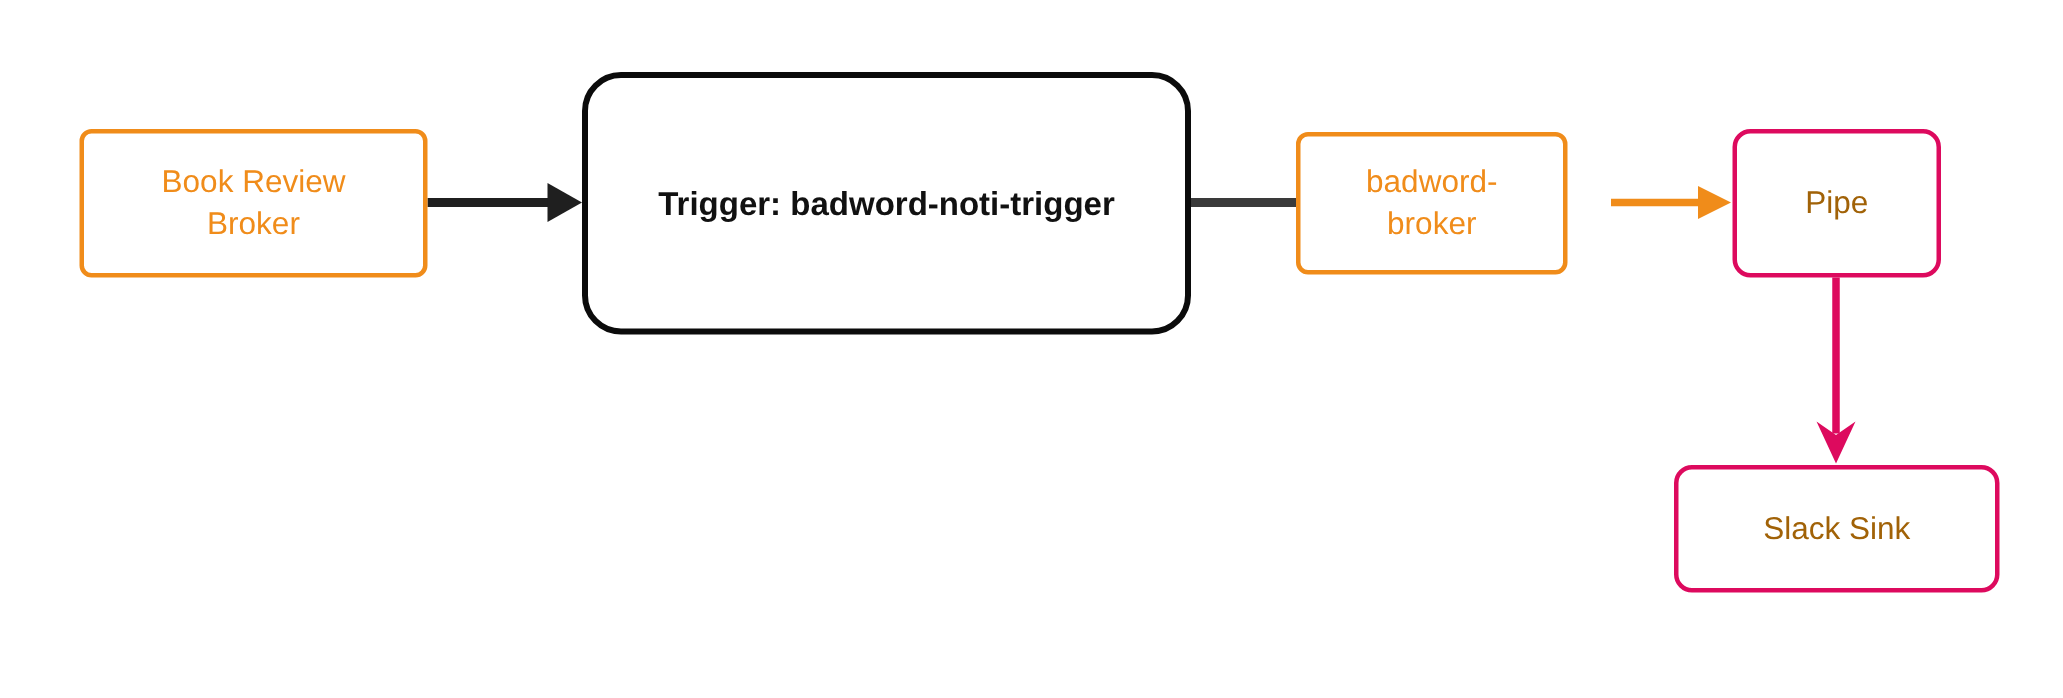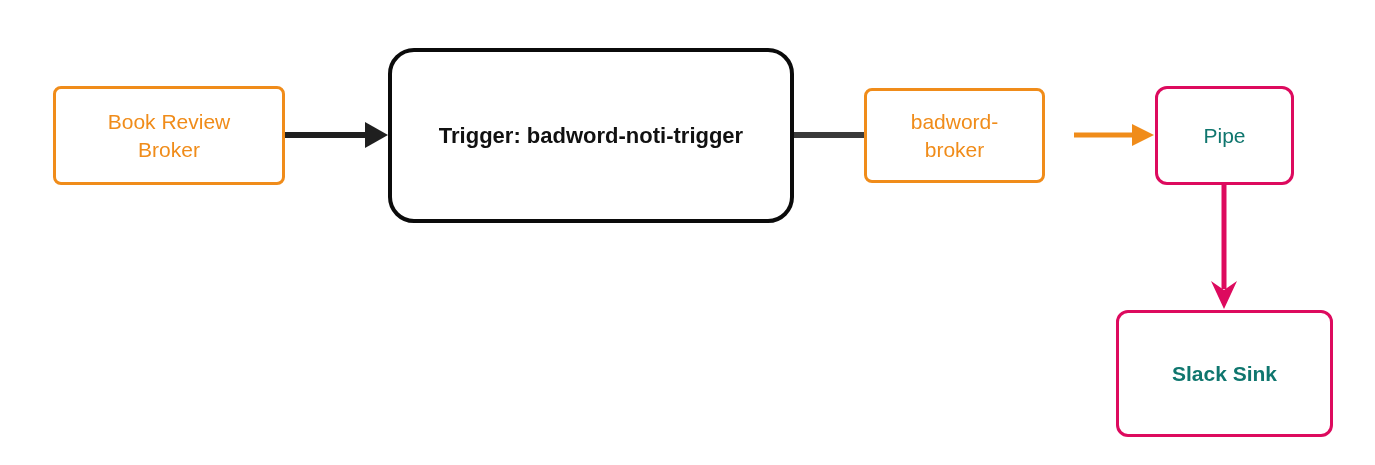--- a/index.html
+++ b/index.html
@@ -30,21 +30,21 @@
   }
   .node-orange {
     border-color: #F08C1A;
     color: #F08C1A;
     border-width: 3px;
     border-radius: 8px;
     font-size: 21px;
   }
   .node-crimson {
     border-color: #DD0A5E;
-    color: #0f766e;
+    color: #a16207;
     border-width: 3px;
     border-radius: 12px;
     font-size: 21px;
   }
   .node-dark {
     border-color: #0b0b0b;
     color: #111111;
     border-width: 4px;
     border-radius: 26px;
     font-size: 22px;
@@ -62,21 +62,21 @@
   #node-badword-broker {
     left: 864px; top: 88px;
     width: 181px; height: 95px;
   }
   #node-pipe {
     left: 1155px; top: 86px;
     width: 139px; height: 99px;
   }
   #node-slack-sink {
     left: 1116px; top: 310px;
-    width: 217px; height: 127px; font-weight: bold;
+    width: 217px; height: 85px;
   }
   .trig-line {
     display: block;
     white-space: nowrap;
   }
   .b { font-weight: bold; }
   .r { font-weight: normal; }
   .edge {
     position: absolute;
     overflow: visible;

